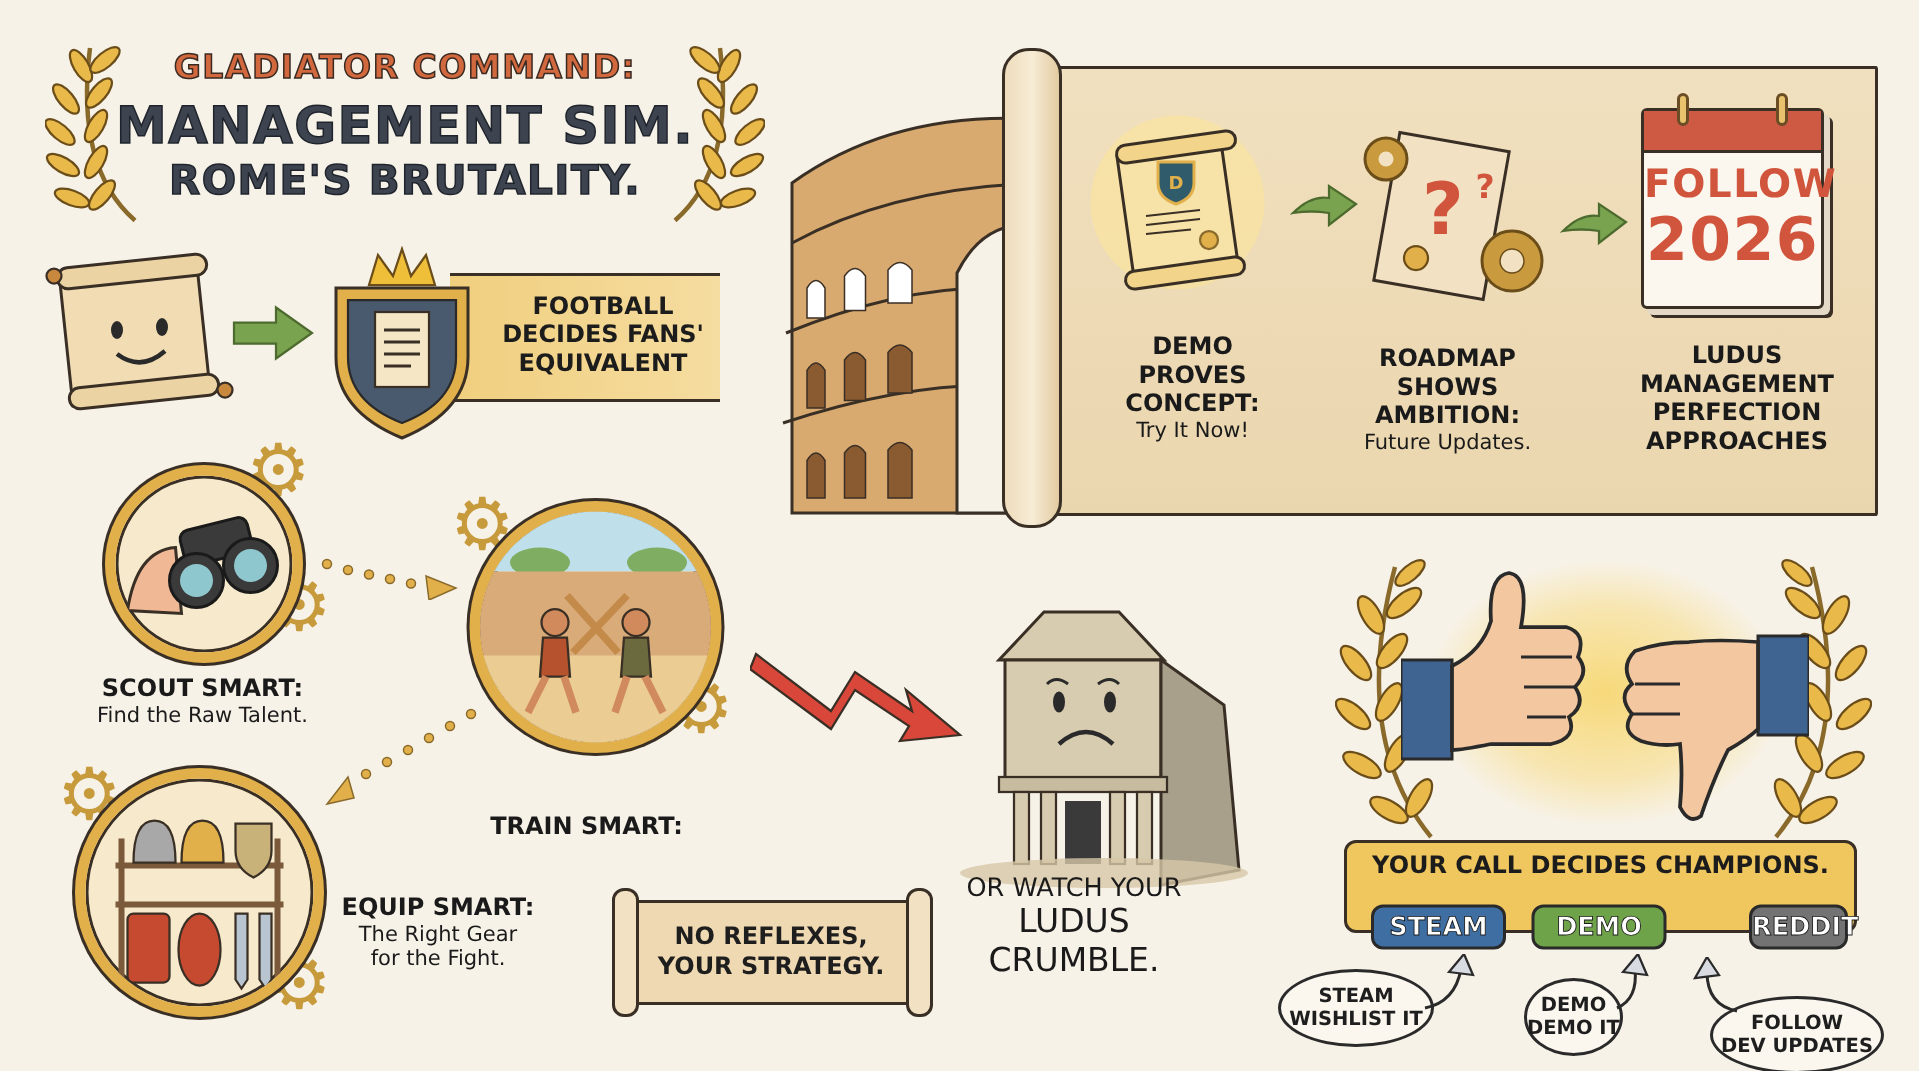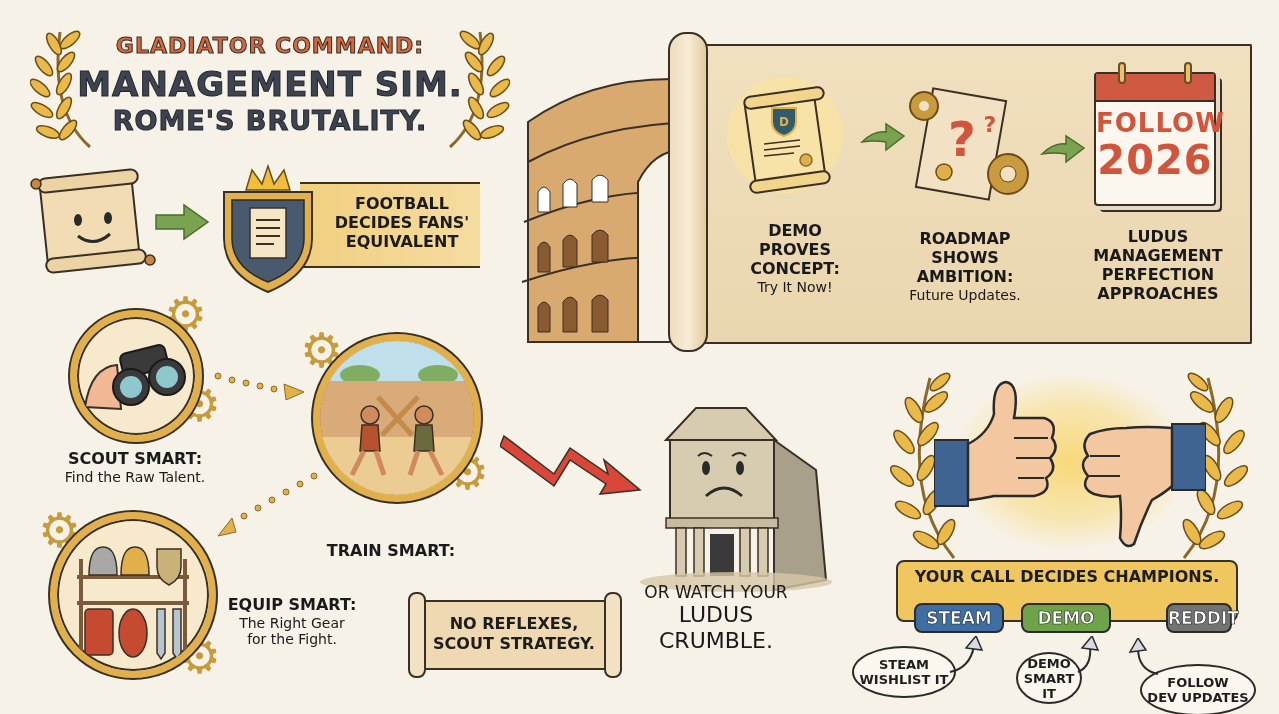--- a/index.html
+++ b/index.html
@@ -301,21 +301,21 @@
   </svg>
 </div>
 <div class="abs cap" style="left:226px;top:596px;width:132px;">
   <div class="h">EQUIP SMART:</div>
   <div class="s">The Right Gear</div>
   <div class="s">for the Fight.</div>
 </div>
 
 <div class="abs no-reflex">
   <span>NO REFLEXES,</span>
-  <span>SCOUT STRATEGY.</span>
+  <span>YOUR STRATEGY.</span>
 </div>
 <div class="abs scroll-end" style="left:408px;top:592px;"></div>
 <div class="abs scroll-end" style="left:604px;top:592px;"></div>
 
 <div class="abs" style="left:500px;top:428px;">
   <svg width="150" height="70" viewBox="0 0 150 70">
       <path d="M4 8 L54 46 L70 20 L108 46 L104 32 L140 62 L100 66 L106 56 L70 32 L54 58 L0 18 Z" fill="#d9473a" stroke="#3a2f25" stroke-width="1.5"></path>
     </svg>
 </div>
 <div class="abs" style="left:636px;top:400px;">
@@ -400,21 +400,21 @@
 <div class="abs btn btn-steam">STEAM</div>
 <div class="abs btn btn-demo">DEMO</div>
 <div class="abs btn btn-reddit">REDDIT</div>
 
 <div class="abs bubble" style="left:852px;top:646px;width:104px;height:52px;">
   <span>STEAM</span>
   <span>WISHLIST IT</span>
 </div>
 <div class="abs bubble" style="left:1016px;top:652px;width:66px;height:52px;">
   <span>DEMO</span>
-  <span>SMART IT</span>
+  <span>DEMO IT</span>
 </div>
 <div class="abs bubble" style="left:1140px;top:664px;width:116px;height:52px;">
   <span>FOLLOW</span>
   <span>DEV UPDATES</span>
 </div>
 <div class="abs" style="left:948px;top:636px;">
   <svg width="36" height="40" viewBox="0 0 36 40">
       <path d="M2 36 Q22 32 26 10" stroke="#2a2a2a" stroke-width="2" fill="none"></path>
       <path d="M18 12 L28 0 L34 14 Z" fill="#d8dce2" stroke="#2a2a2a" stroke-width="1.5"></path>
     </svg>

